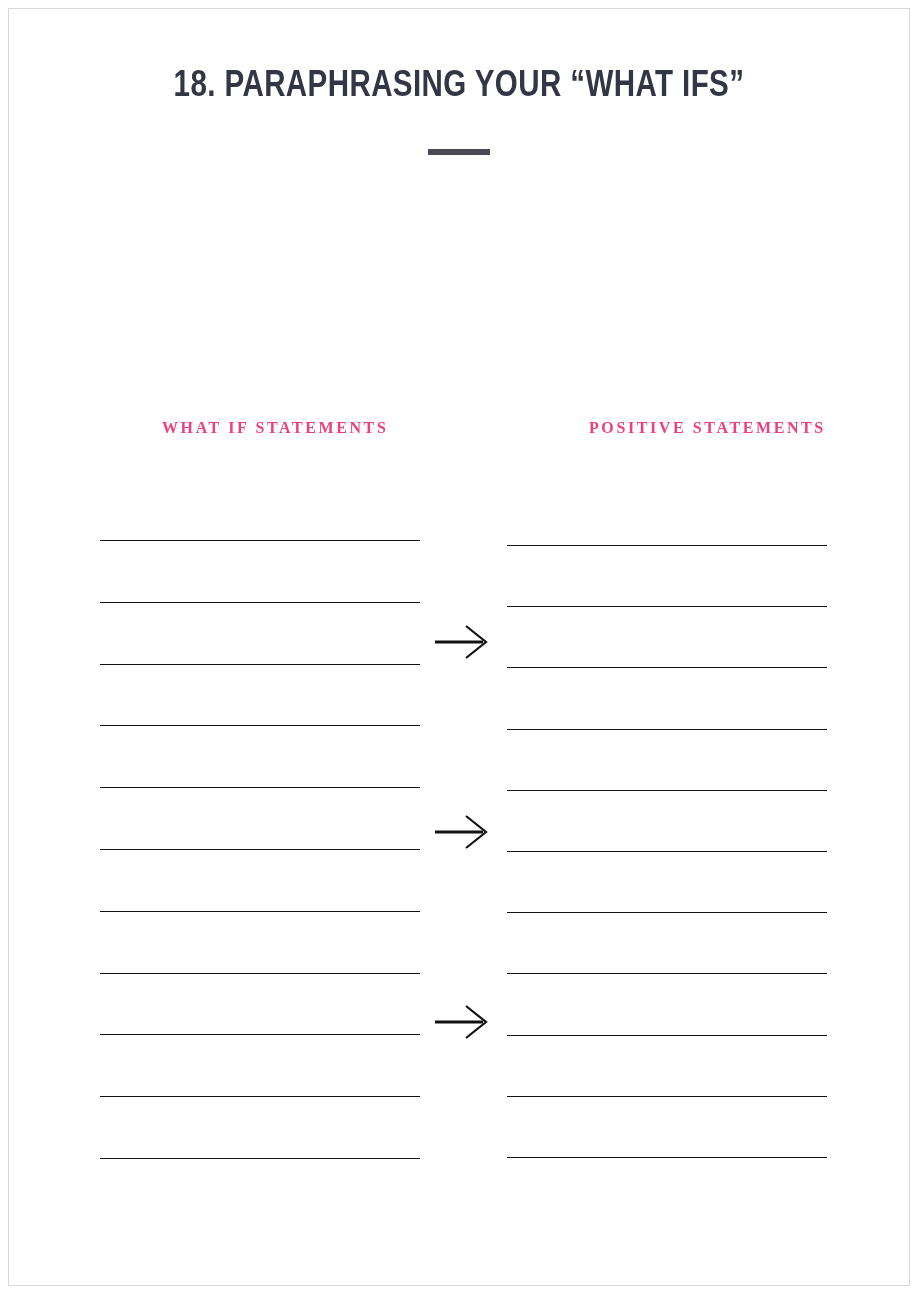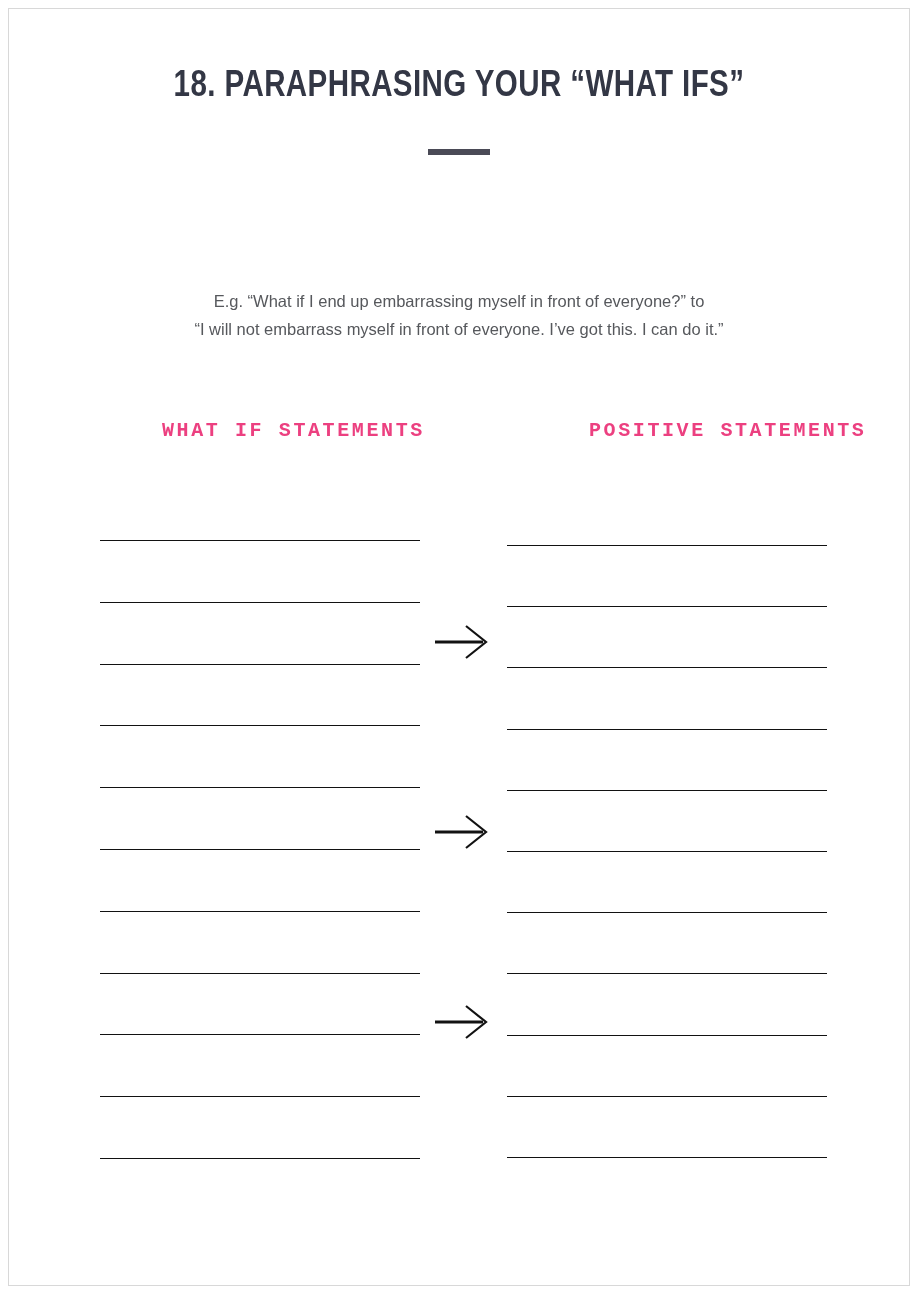--- a/index.html
+++ b/index.html
@@ -78,23 +78,23 @@
     line-height: 28px;
   }
   .copy-intro { top: 203px; }
   .copy-example { top: 287px; }
   .copy-line { display: block; }
 
   
   .col-header {
     position: absolute;
     top: 419px;
-    font-family: Liberation Mono, monospace;
+    font-family: Liberation Serif, serif;
     font-weight: 700;
-    font-size: 20px;
+    font-size: 16px;
     letter-spacing: 2.6px;
     color: #ec4080;
     white-space: nowrap;
   }
   .col-header-left  { left: 162px; }
   .col-header-right { left: 570px; margin-left: 19px; }
 
   
   .rule {
     position: absolute;
@@ -130,24 +130,20 @@
 <div class="page">
   <div class="page-frame"></div>
 
   <div class="sheet">
 
     <div class="title">18. PARAPHRASING YOUR “WHAT IFS”</div>
 
     <div class="title-rule"></div>
 
 
-    <div class="copy-block copy-example">
-      <span class="copy-line">E.g. “What if I end up embarrassing myself in front of everyone?” to</span>
-      <span class="copy-line">“I will not embarrass myself in front of everyone. I’ve got this. I can do it.”</span>
-    </div>
 
     <div class="col-header col-header-left">WHAT IF STATEMENTS</div>
 
     <div class="col-header col-header-right">POSITIVE STATEMENTS</div>
 
     <div id="rules-left">
         <div class="rule rule-left" style="top: 540px; border-top-color: rgb(18, 18, 18);"></div>
         <div class="rule rule-left" style="top: 601.8px; border-top-color: rgb(18, 18, 18);"></div>
         <div class="rule rule-left" style="top: 663.6px; border-top-color: rgb(18, 18, 18);"></div>
         <div class="rule rule-left" style="top: 725.4px; border-top-color: rgb(18, 18, 18);"></div>

